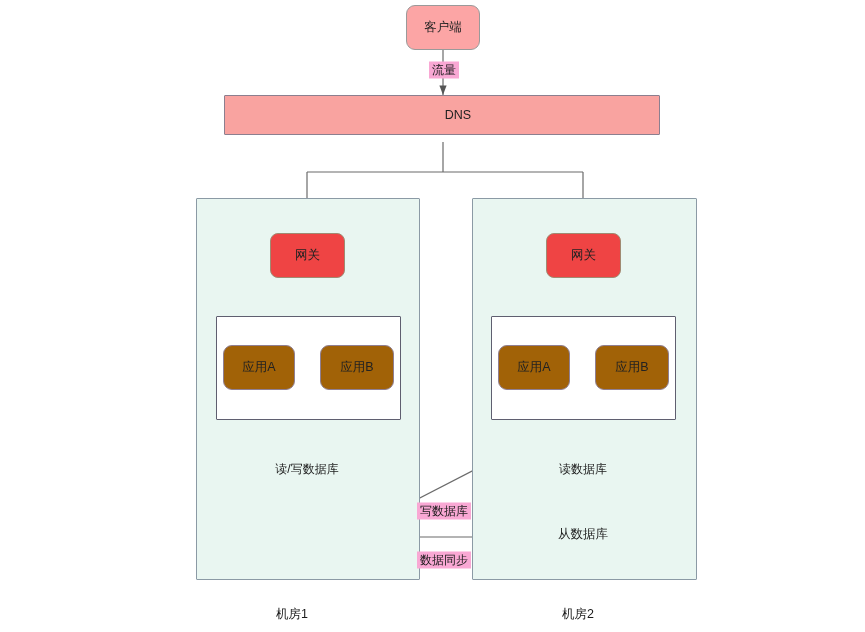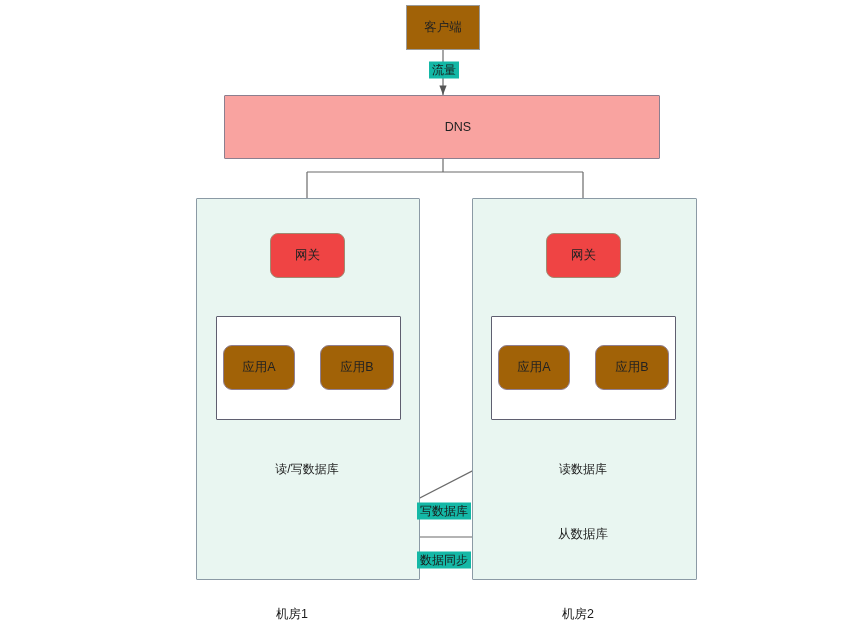--- a/index.html
+++ b/index.html
@@ -31,23 +31,23 @@
     align-items: center;
     justify-content: center;
     font-size: 12.5px;
     color: #222222;
     line-height: 1.2;
     text-align: center;
     z-index: 3;
   }
   
   .client-box {
-    background: #a16207;
+    background: #fca5a5;
     border: 1px solid #9a9a9a;
-    border-radius: 0;
+    border-radius: 9px;
   }
   
   .dns-bar {
     background: #f9a3a0;
     border: 1px solid #8c7f8f;
     border-radius: 1px;
   }
   
   .dc-box {
     background: #e9f6f1;
@@ -89,21 +89,21 @@
     text-align: center;
     font-size: 12.5px;
     color: #1a1a1a;
     pointer-events: none;
   }
   
   .edge-label {
     position: absolute;
     font-size: 12px;
     color: #1a1a1a;
-    background: #14b8a6;
+    background: #f9a8d4;
     padding: 0 3px;
     white-space: nowrap;
     transform: translate(-50%, -50%);
     z-index: 4;
   }
   .edge-label.on-mint {
     background: #e9f6f1;
   }
   
   .caption {
@@ -166,21 +166,21 @@
       <path d="M542,519 L542,549 A41,12 0 0 0 624,549 L624,519 Z" fill="url(#cylBody)" stroke="#d40000" stroke-width="1"></path>
       <ellipse cx="583" cy="519" rx="41" ry="12" fill="#ff0303" stroke="#d40000" stroke-width="1"></ellipse>
     </g>
   </svg>
 
   <div class="node dc-box" style="left:196px; top:198px; width:224px; height:382px;"></div>
   <div class="node dc-box" style="left:472px; top:198px; width:225px; height:382px;"></div>
 
   <div class="node client-box" style="left:406px; top:5px; width:74px; height:45px;">客户端</div>
 
-  <div class="node dns-bar" style="left:224px; top:95px; width:436px; height:64px;padding-left:32px;">DNS</div>
+  <div class="node dns-bar" style="left:224px; top:95px; width:436px; height:40px;padding-left:32px;">DNS</div>
 
   <div class="node gw-box" style="left:270px; top:233px; width:75px; height:45px;">网关</div>
 
   <div class="node app-cluster" style="left:216px; top:316px; width:185px; height:104px;"></div>
   <div class="node app-box" style="left:223px; top:345px; width:72px; height:45px;">应用A</div>
   <div class="node app-box" style="left:320px; top:345px; width:74px; height:45px;">应用B</div>
 
 
   <div class="node gw-box" style="left:546px; top:233px; width:75px; height:45px;">网关</div>
 

